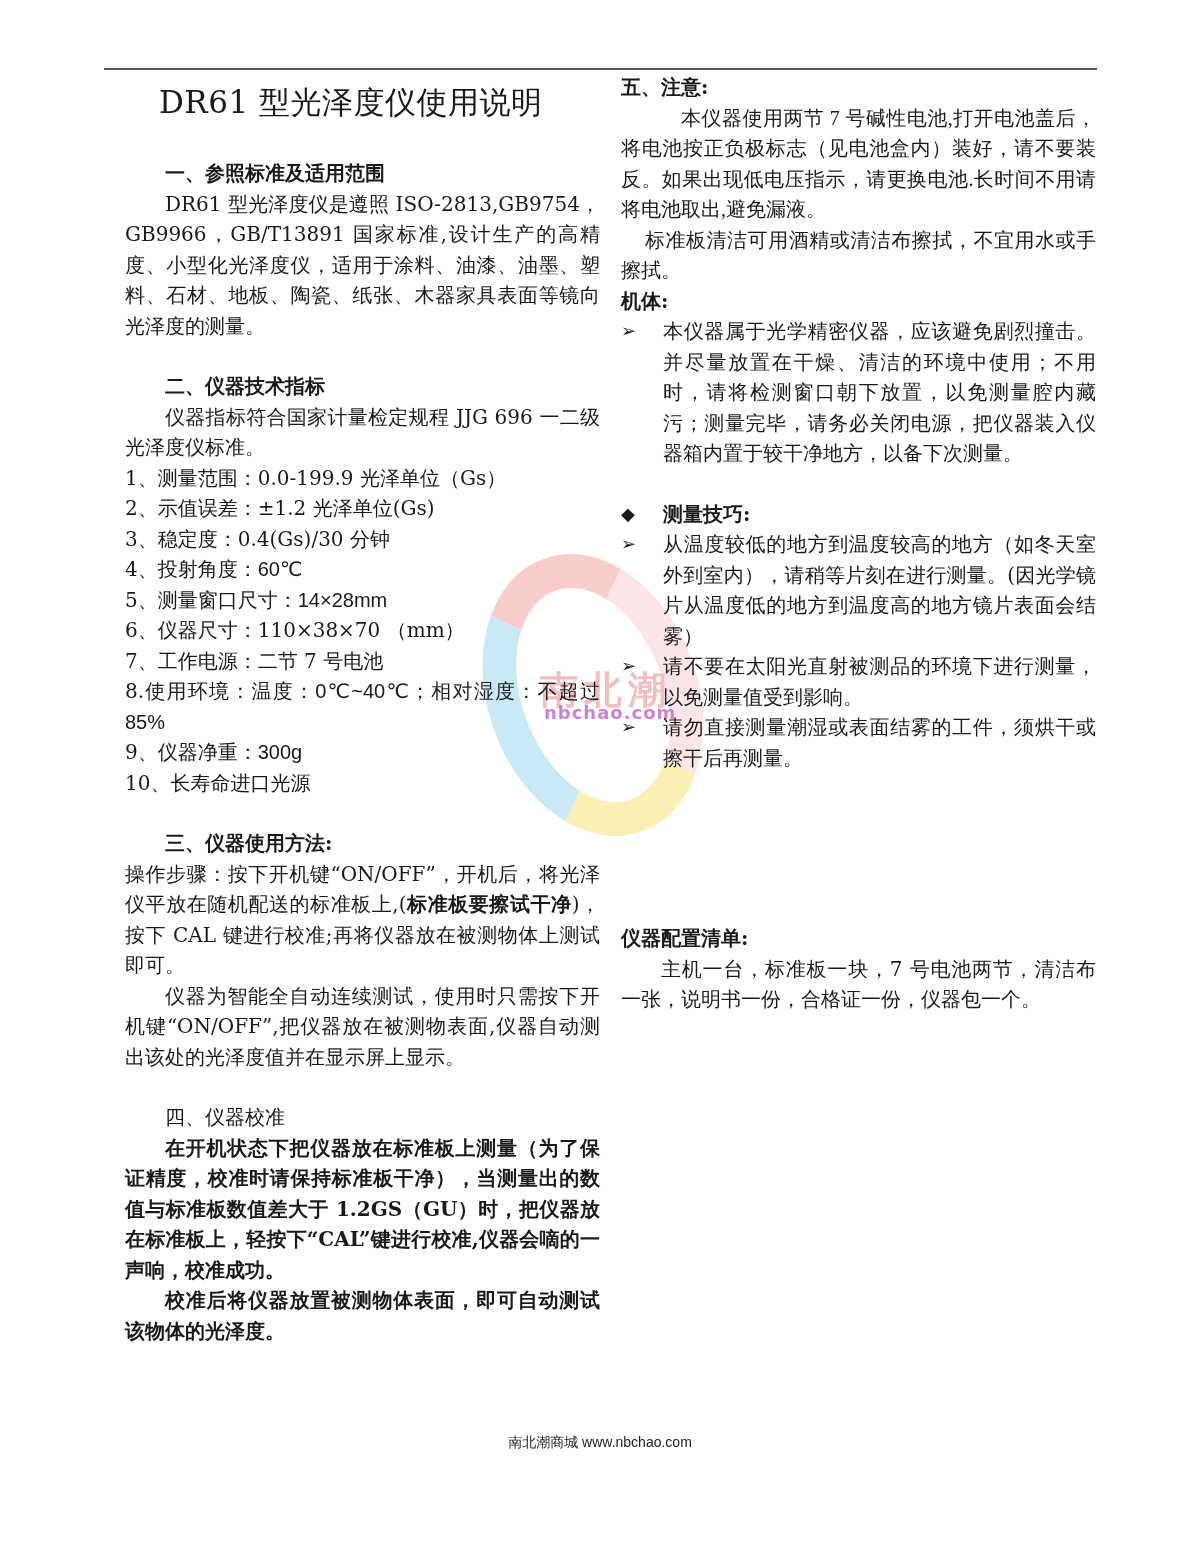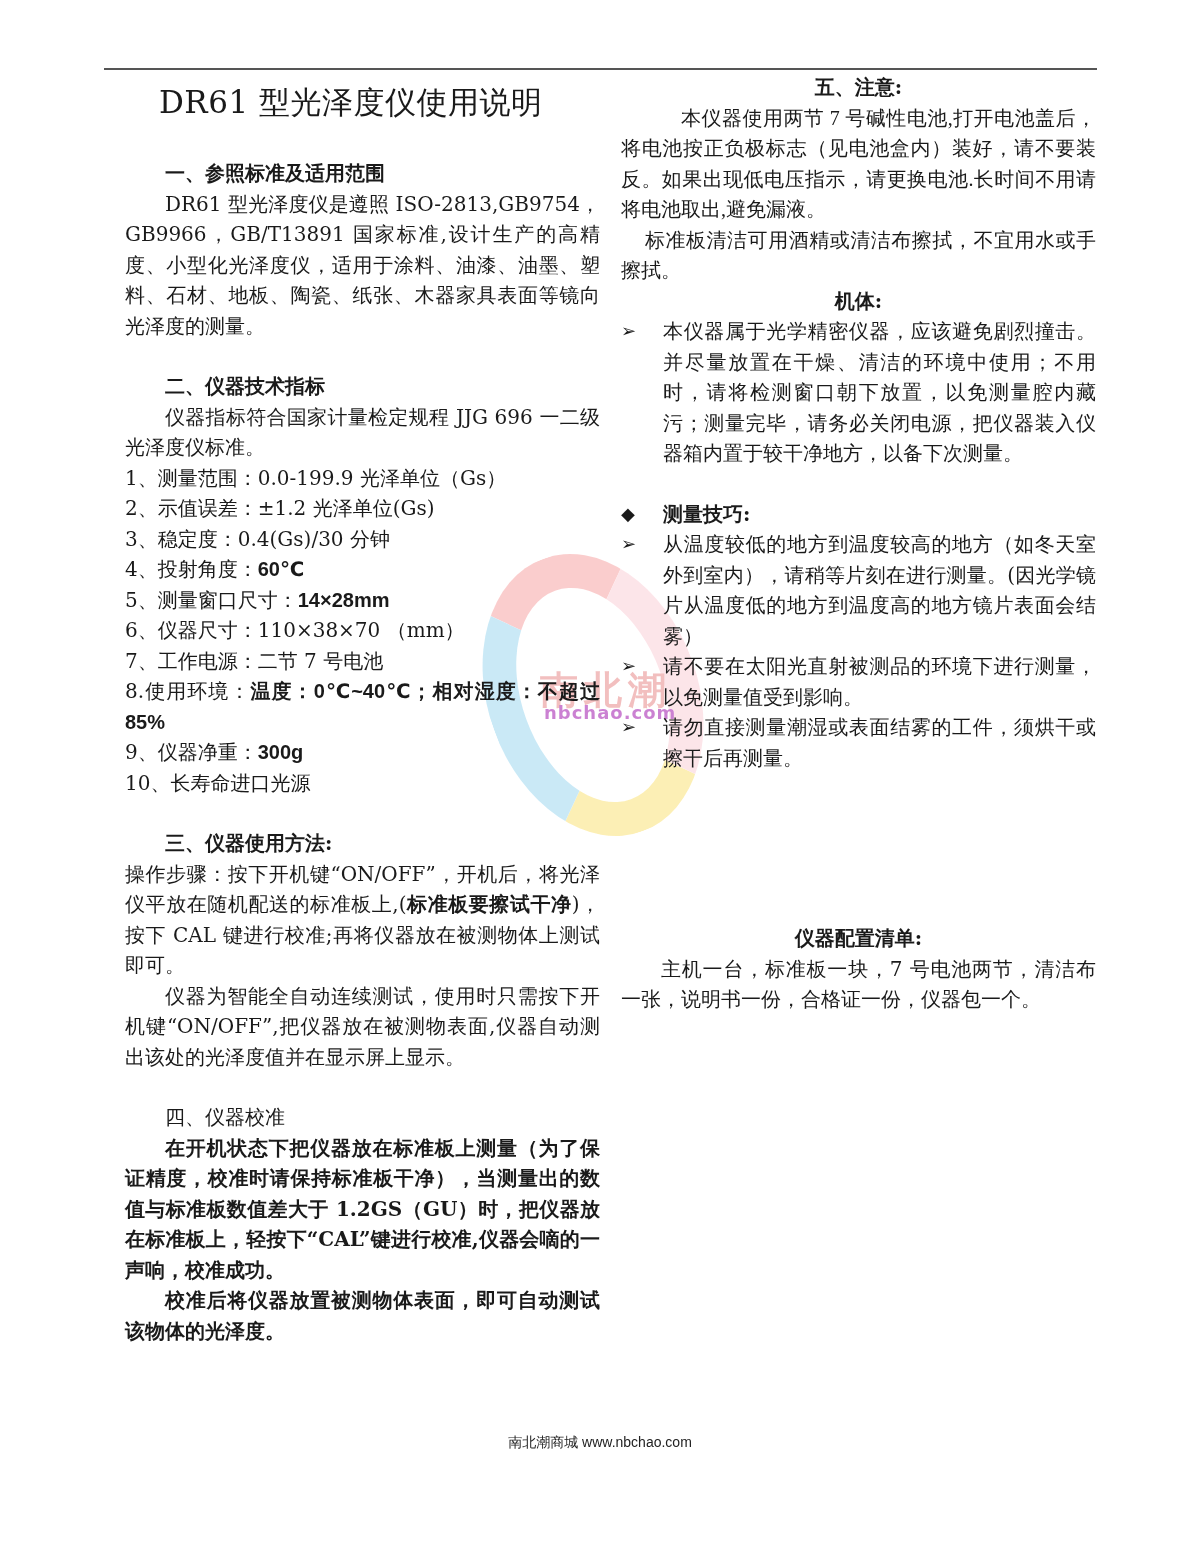--- a/index.html
+++ b/index.html
@@ -4,29 +4,29 @@
 <style>
   html, body { margin: 0; padding: 0; background: #ffffff; }
   body { width: 1200px; height: 1552px; position: relative; overflow: hidden;
          font-family: "DejaVu Serif", "Liberation Serif", serif; color: #1a1a1a; }
   .rule { position: absolute; left: 104px; top: 68px; width: 993px; height: 2px; background: #555; }
   .col { position: absolute; top: 72px; width: 475px; font-size: 20px; line-height: 30.5px; }
   .col.left { left: 108px; margin-left: 17px; }
   .col.right { left: 621px; }
   .title { font-size: 31px; line-height: 40px; margin: 10px 0 36px 34px; letter-spacing: 0.5px; font-weight: normal; }
   .h { font-weight: bold; padding-left: 40px; margin: 0; }
-  .h.flush { padding-left: 0; text-align: center; }
+  .h.flush { padding-left: 0; }
   .p { margin: 0; text-align: justify; }
   .indent { text-indent: 40px; }
   .indent2 { text-indent: 60px; font-family: Liberation Serif, serif; }
   .indent1 { text-indent: 24px; }
   .gap { height: 30px; }
   .gap2 { height: 150px; }
   .bold { font-weight: bold; }
-  .sans { font-family: "Liberation Sans", "DejaVu Sans", sans-serif; font-weight: bold; }
+  .sans { font-family: "Liberation Sans", "DejaVu Sans", sans-serif; }
   .li { display: flex; margin: 0; }
   .li .bullet { width: 42px; flex: 0 0 42px; font-family: "DejaVu Sans", sans-serif; font-size: 18px; }
   .li .txt { flex: 1; text-align: justify; }
   .footer { position: absolute; top: 1434px; left: 0; width: 1200px; text-align: center;
             font-family: "Liberation Sans", "DejaVu Sans", sans-serif; font-size: 14px; color: #222; }
   .watermark { position: absolute; left: 478px; top: 530px; width: 240px; height: 330px; pointer-events: none; opacity: 0.55; }
   .wm-ring { position: absolute; left: 10px; top: 20px; width: 210px; height: 290px; border-radius: 50%;
              border: 34px solid transparent;
              border-top-color: #f7a6a6; border-right-color: #fbd0d8; border-bottom-color: #fbe27a; border-left-color: #9fd8f0;
              box-sizing: border-box; transform: rotate(-20deg); }

